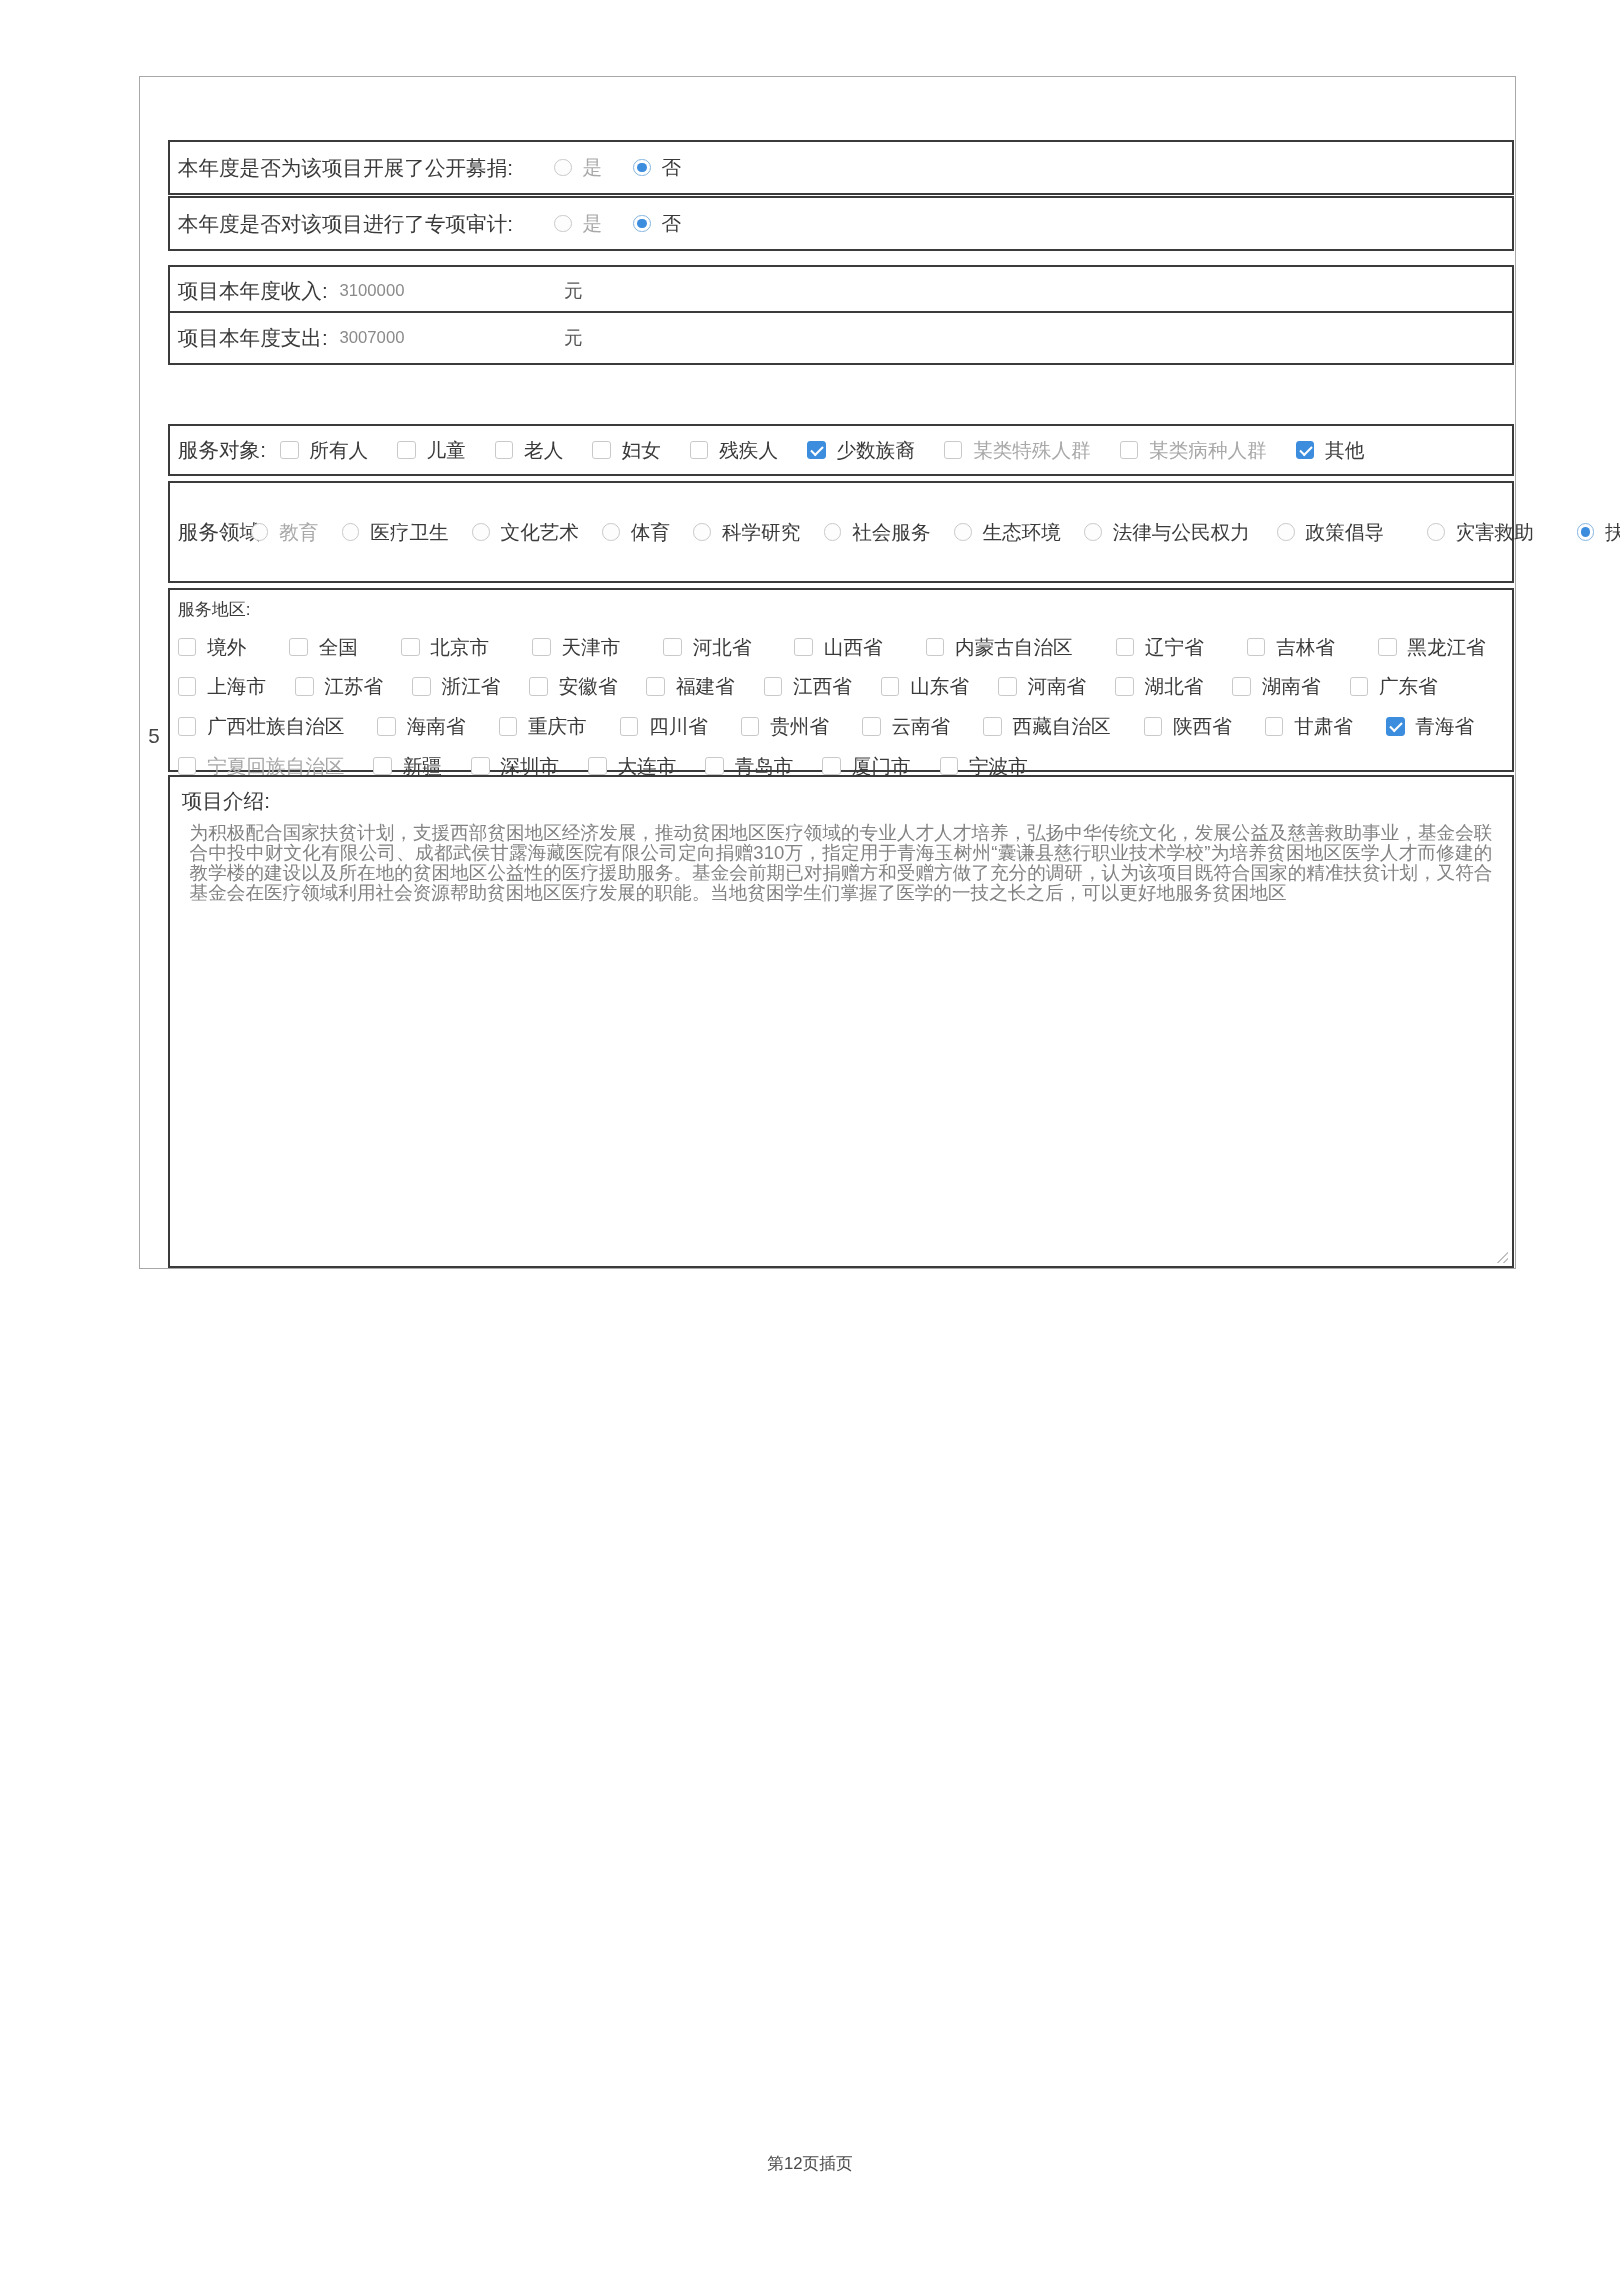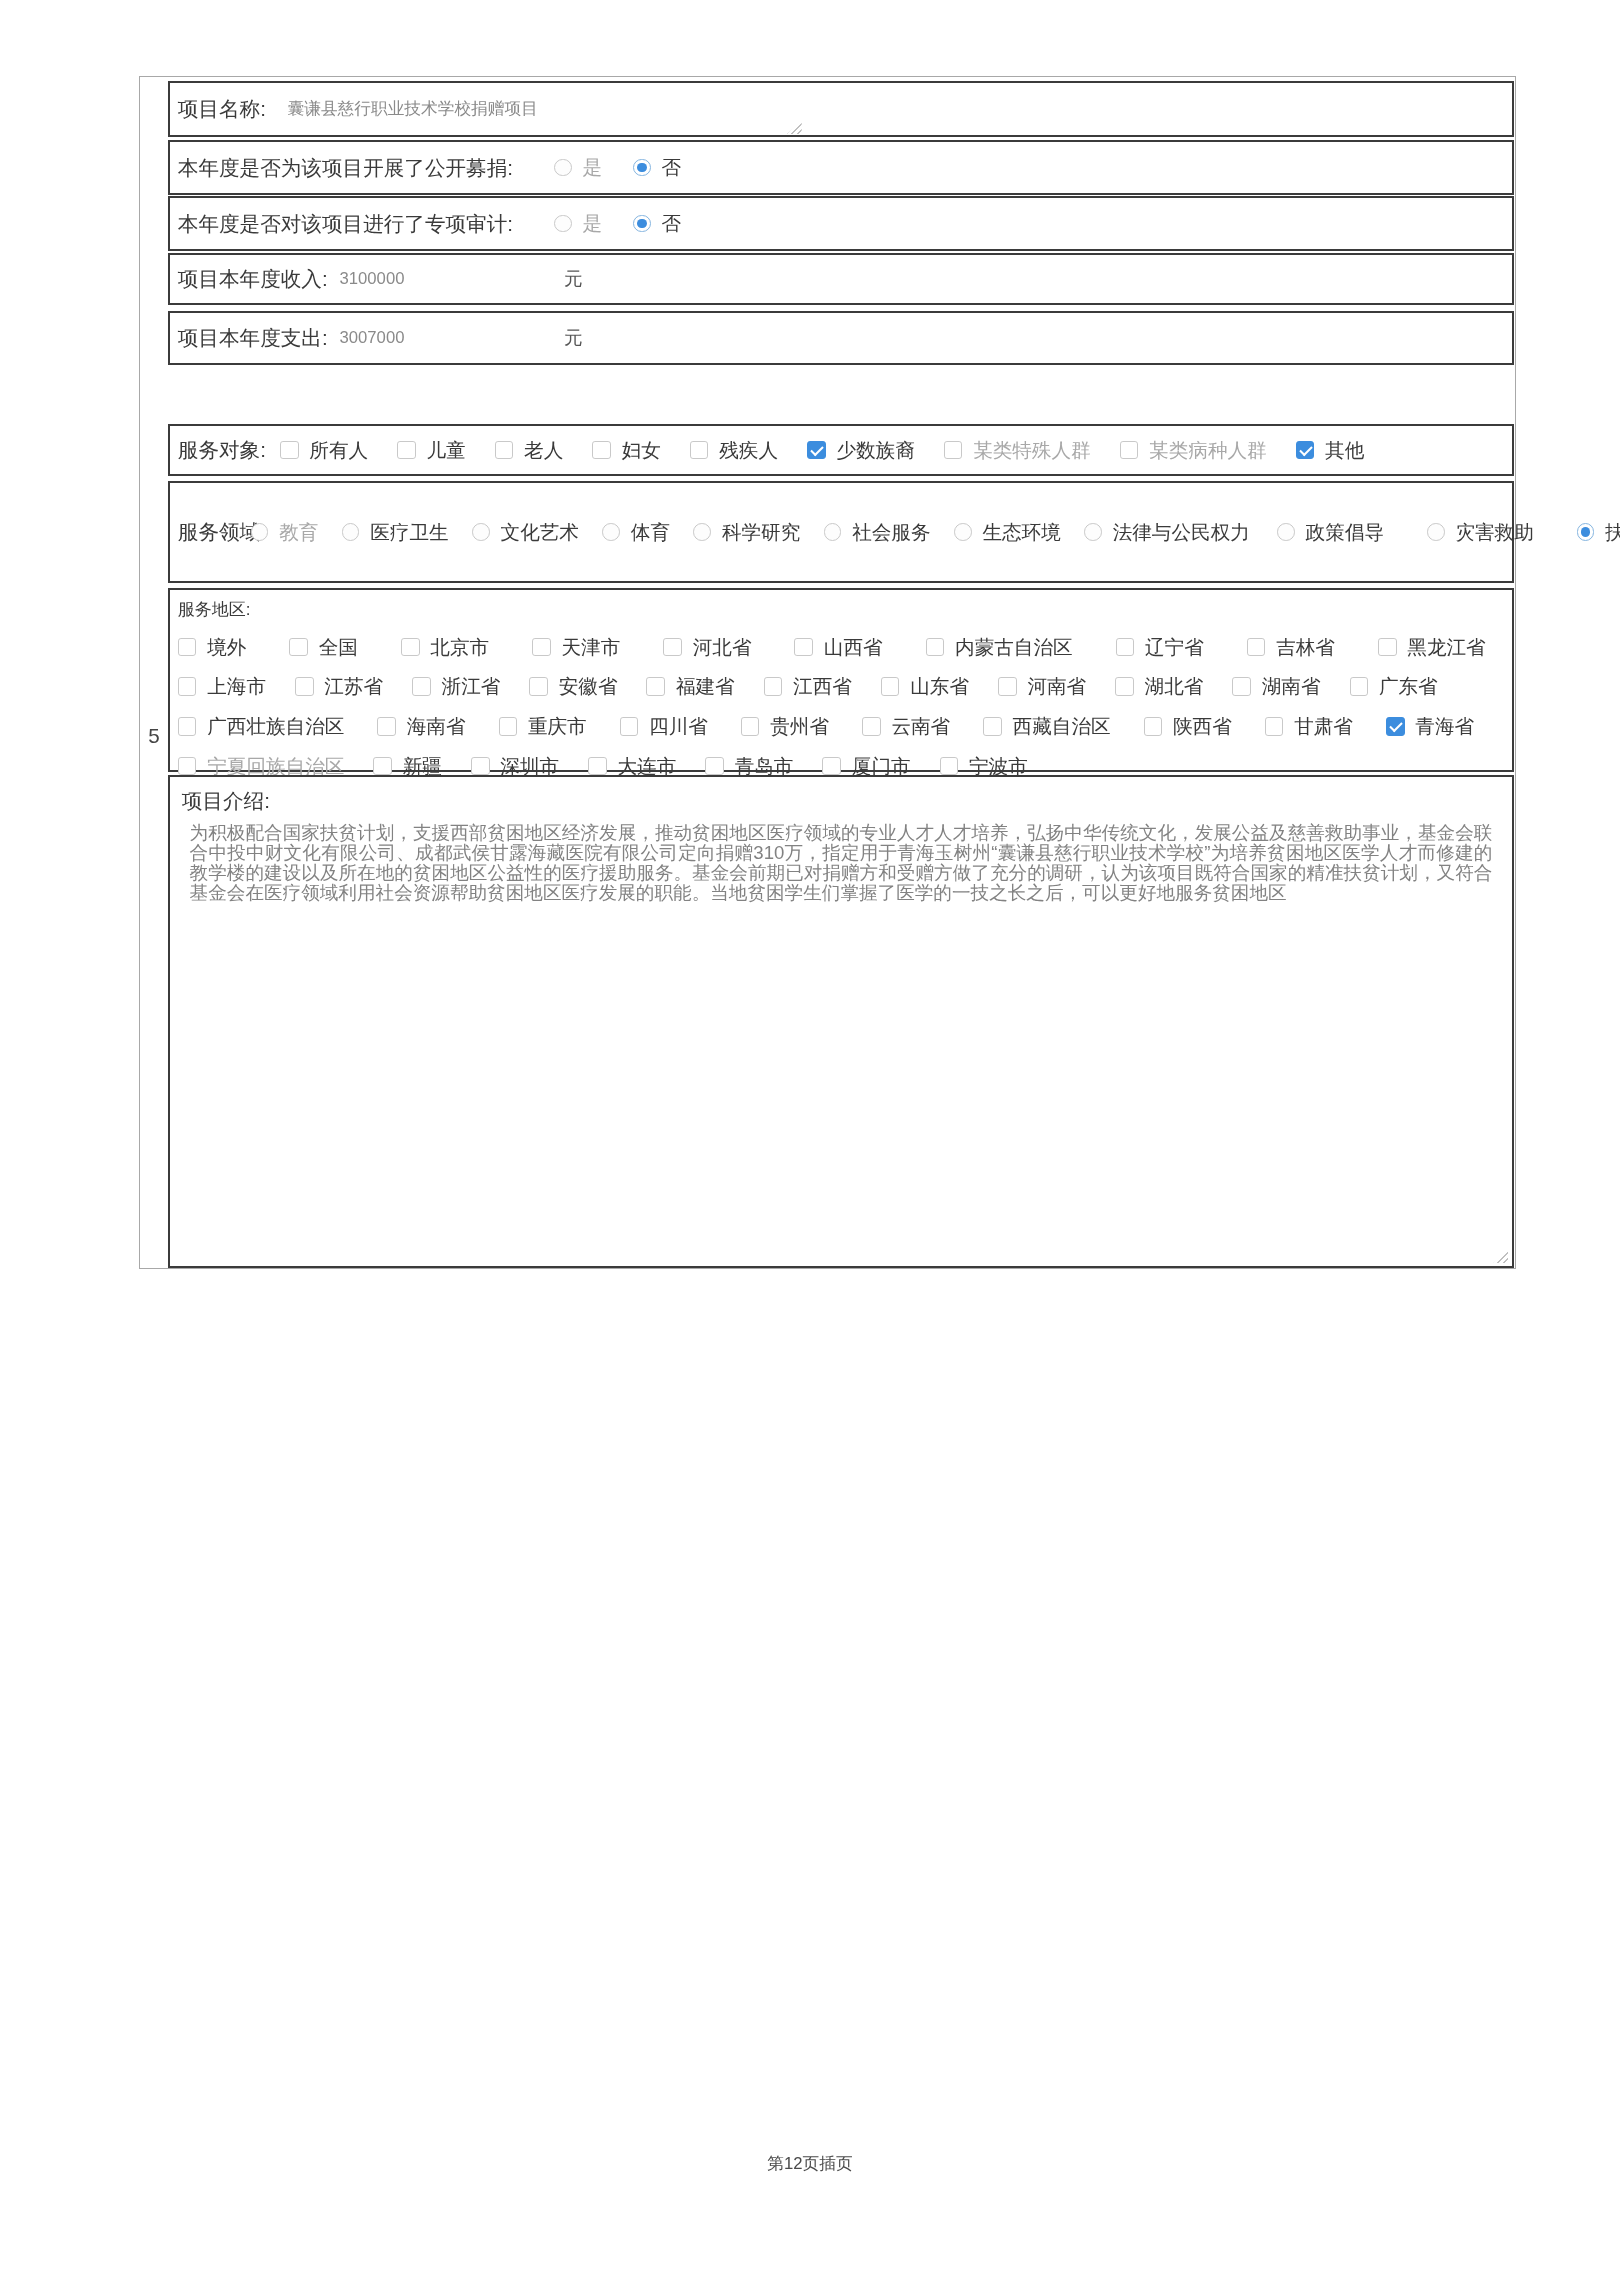--- a/index.html
+++ b/index.html
@@ -17,21 +17,21 @@
   }
   .frow{
     position:absolute;left:28px;width:1346px;box-sizing:border-box;
     border:2px solid #3b3b3b;background:#fff;
     display:flex;align-items:center;padding:0 9.8px 0 7.8px;
     font-size:20.6px;color:#3a3a3a;
   }
   .r1{top:3.9px;height:56px}
   .r2{top:63px;height:55px}
   .r3{top:119px;height:55px}
-  .r4{top:176px;height:52px}
+  .r4{top:188px;height:52px}
   .r5{top:234px;height:54px}
   .r6{top:291px;height:52px}
   .r7{top:347px;height:52px}
   .r8{top:404px;height:102px;padding-top:3.9px;padding-bottom:3.9px}
   .r9{top:511px;height:184px;display:block;padding:5.9px 9.8px 5.9px 7.8px}
   .r10{top:698px;height:493px;display:block;padding:7.8px 11.8px}
   .flabel{flex:none;white-space:nowrap}
   .fvalue{color:#8a8a8a;font-size:16.7px;white-space:nowrap}
   .v-name{margin-left:21.6px}
   .v-amount{margin-left:11.8px}
@@ -79,25 +79,20 @@
   .grip2{right:3.9px;bottom:2.9px}
   .footer{position:absolute;top:2152px;left:0;width:1620px;text-align:center;
       font-size:16.7px;color:#4a4a4a}
 </style>
 </head>
 <body>
 
 <div class="form-outer">
   <div class="row-num">5</div>
 
-  <div class="frow r1">
-    <span class="flabel">项目名称:</span>
-    <span class="fvalue v-name">囊谦县慈行职业技术学校捐赠项目</span>
-    <span class="grip grip1"></span>
-  </div>
 
   <div class="frow r2">
     <span class="flabel">本年度是否为该项目开展了公开募捐:</span>
     <span class="opts opts-yn">
 
         <label class="opt">
           <span class="rd"></span>
           <span class="olabel gray">是</span>
         </label>
 

